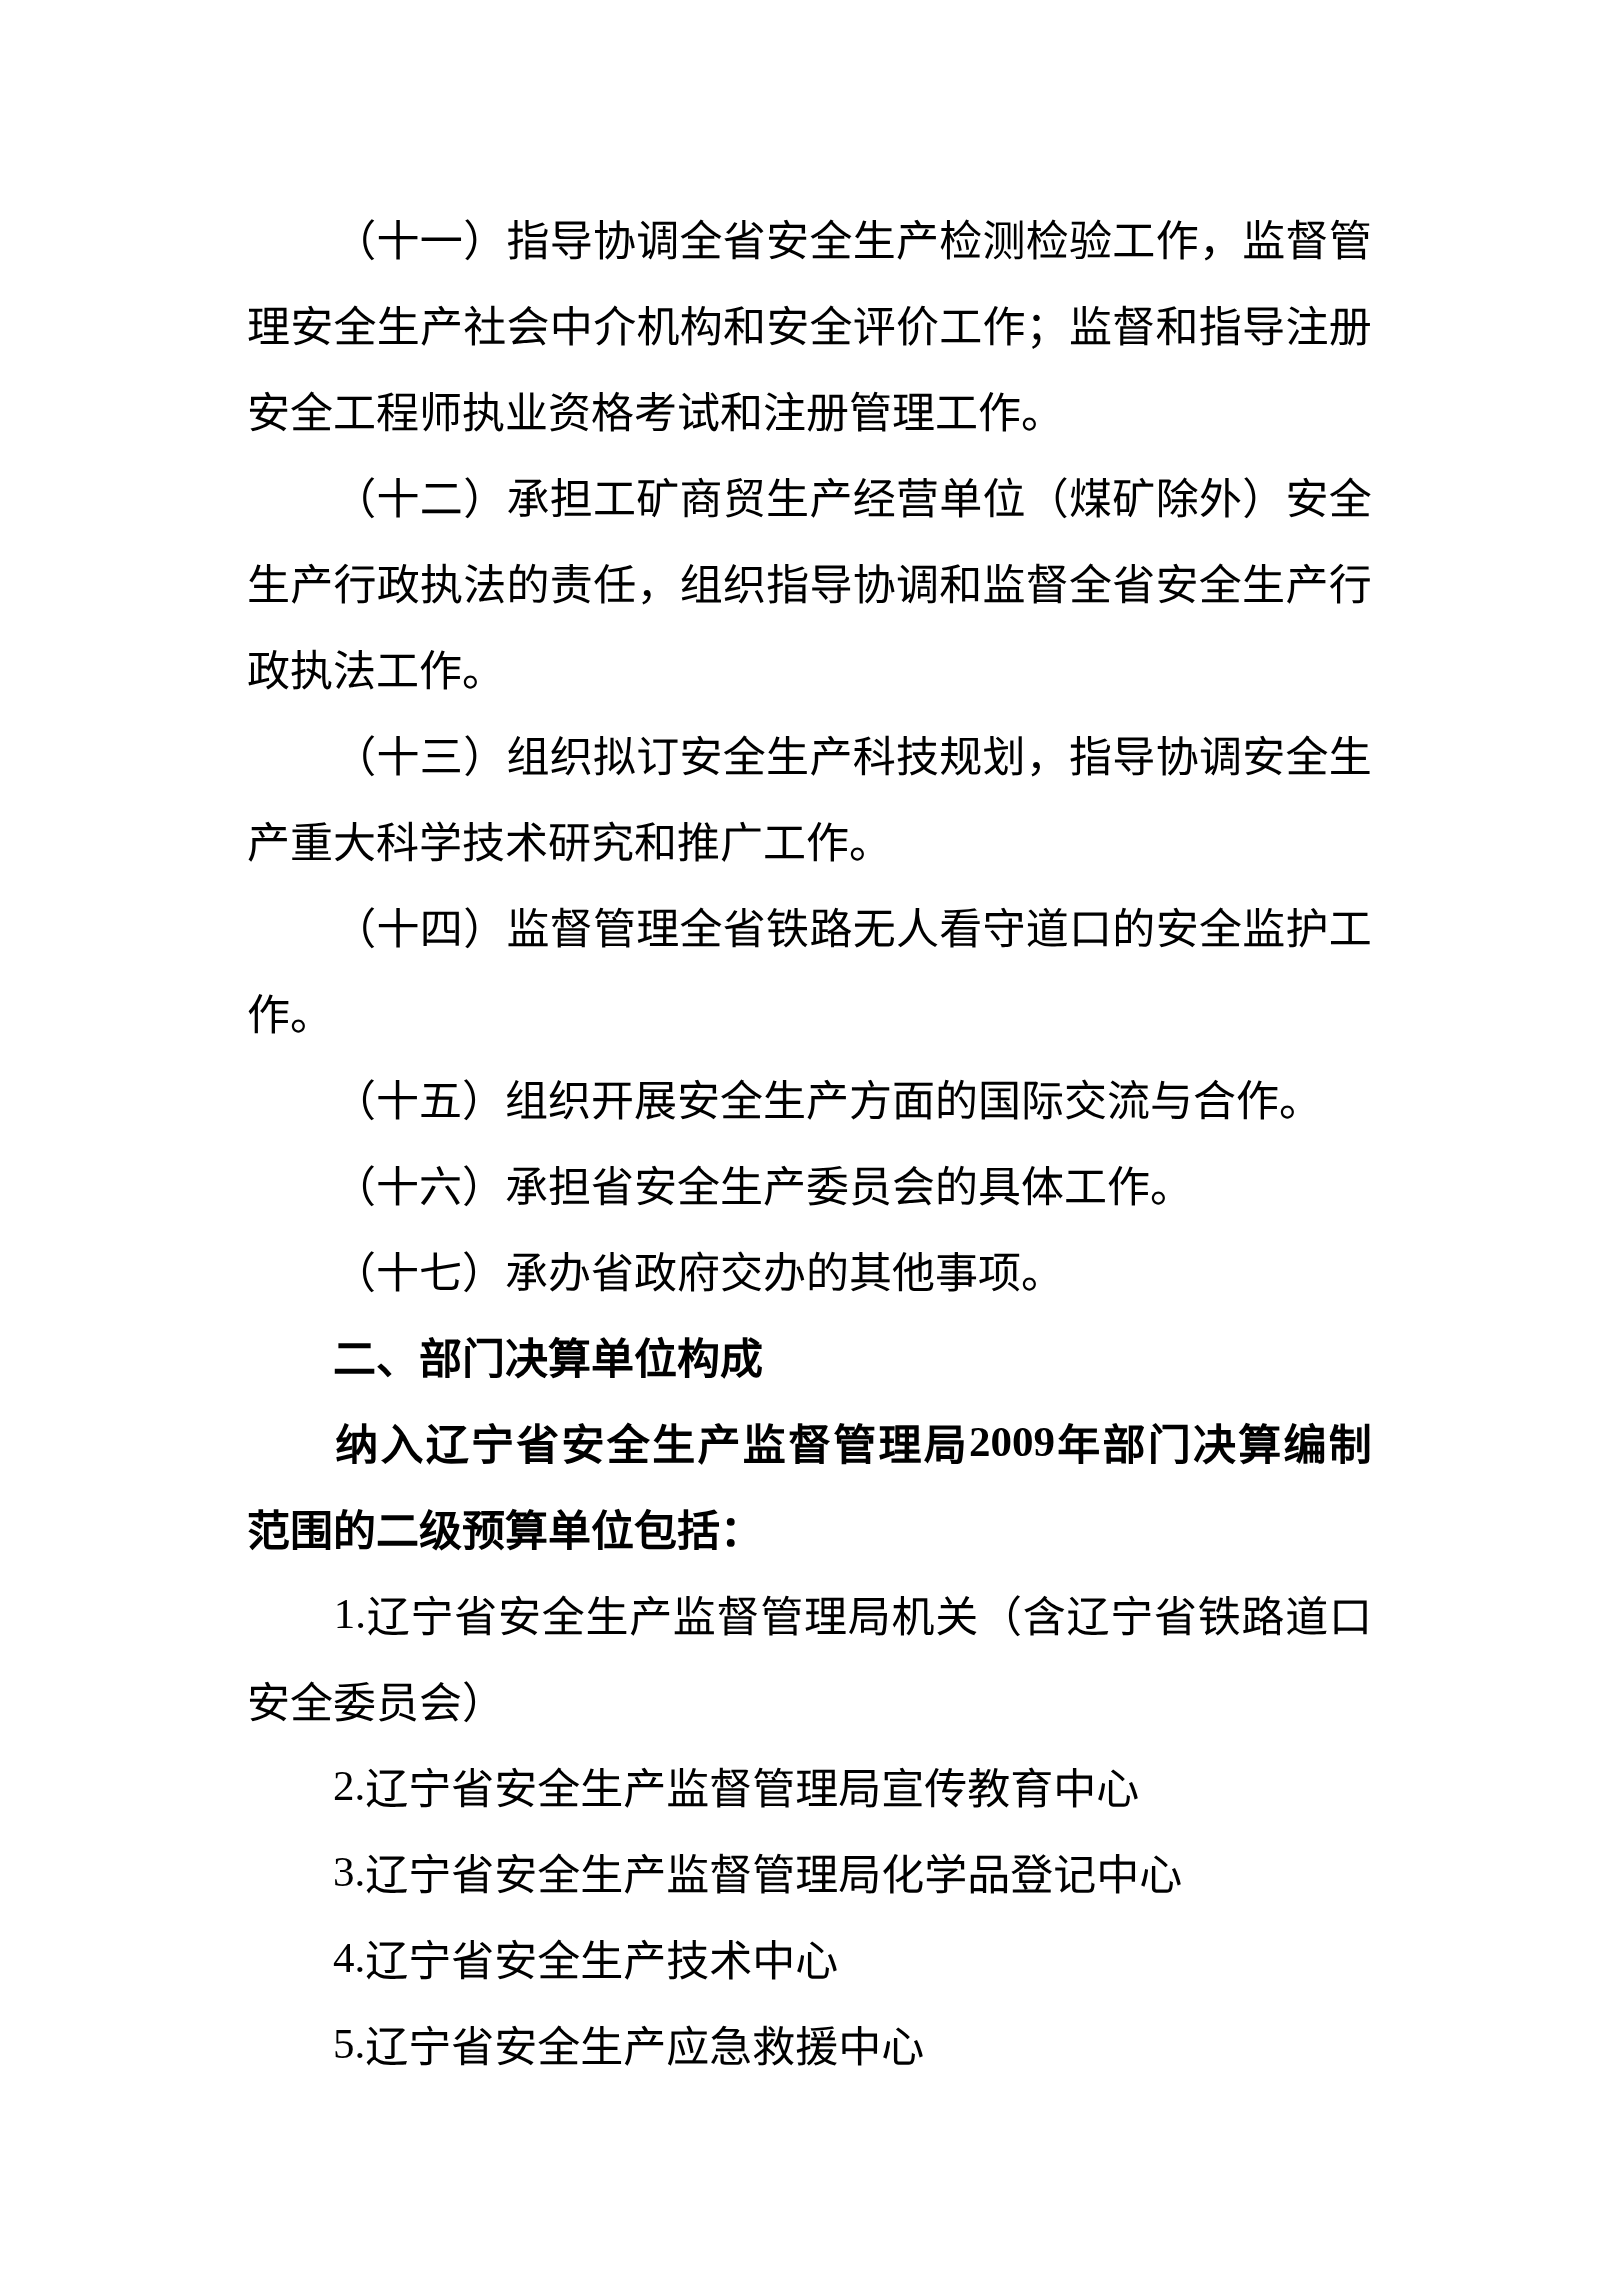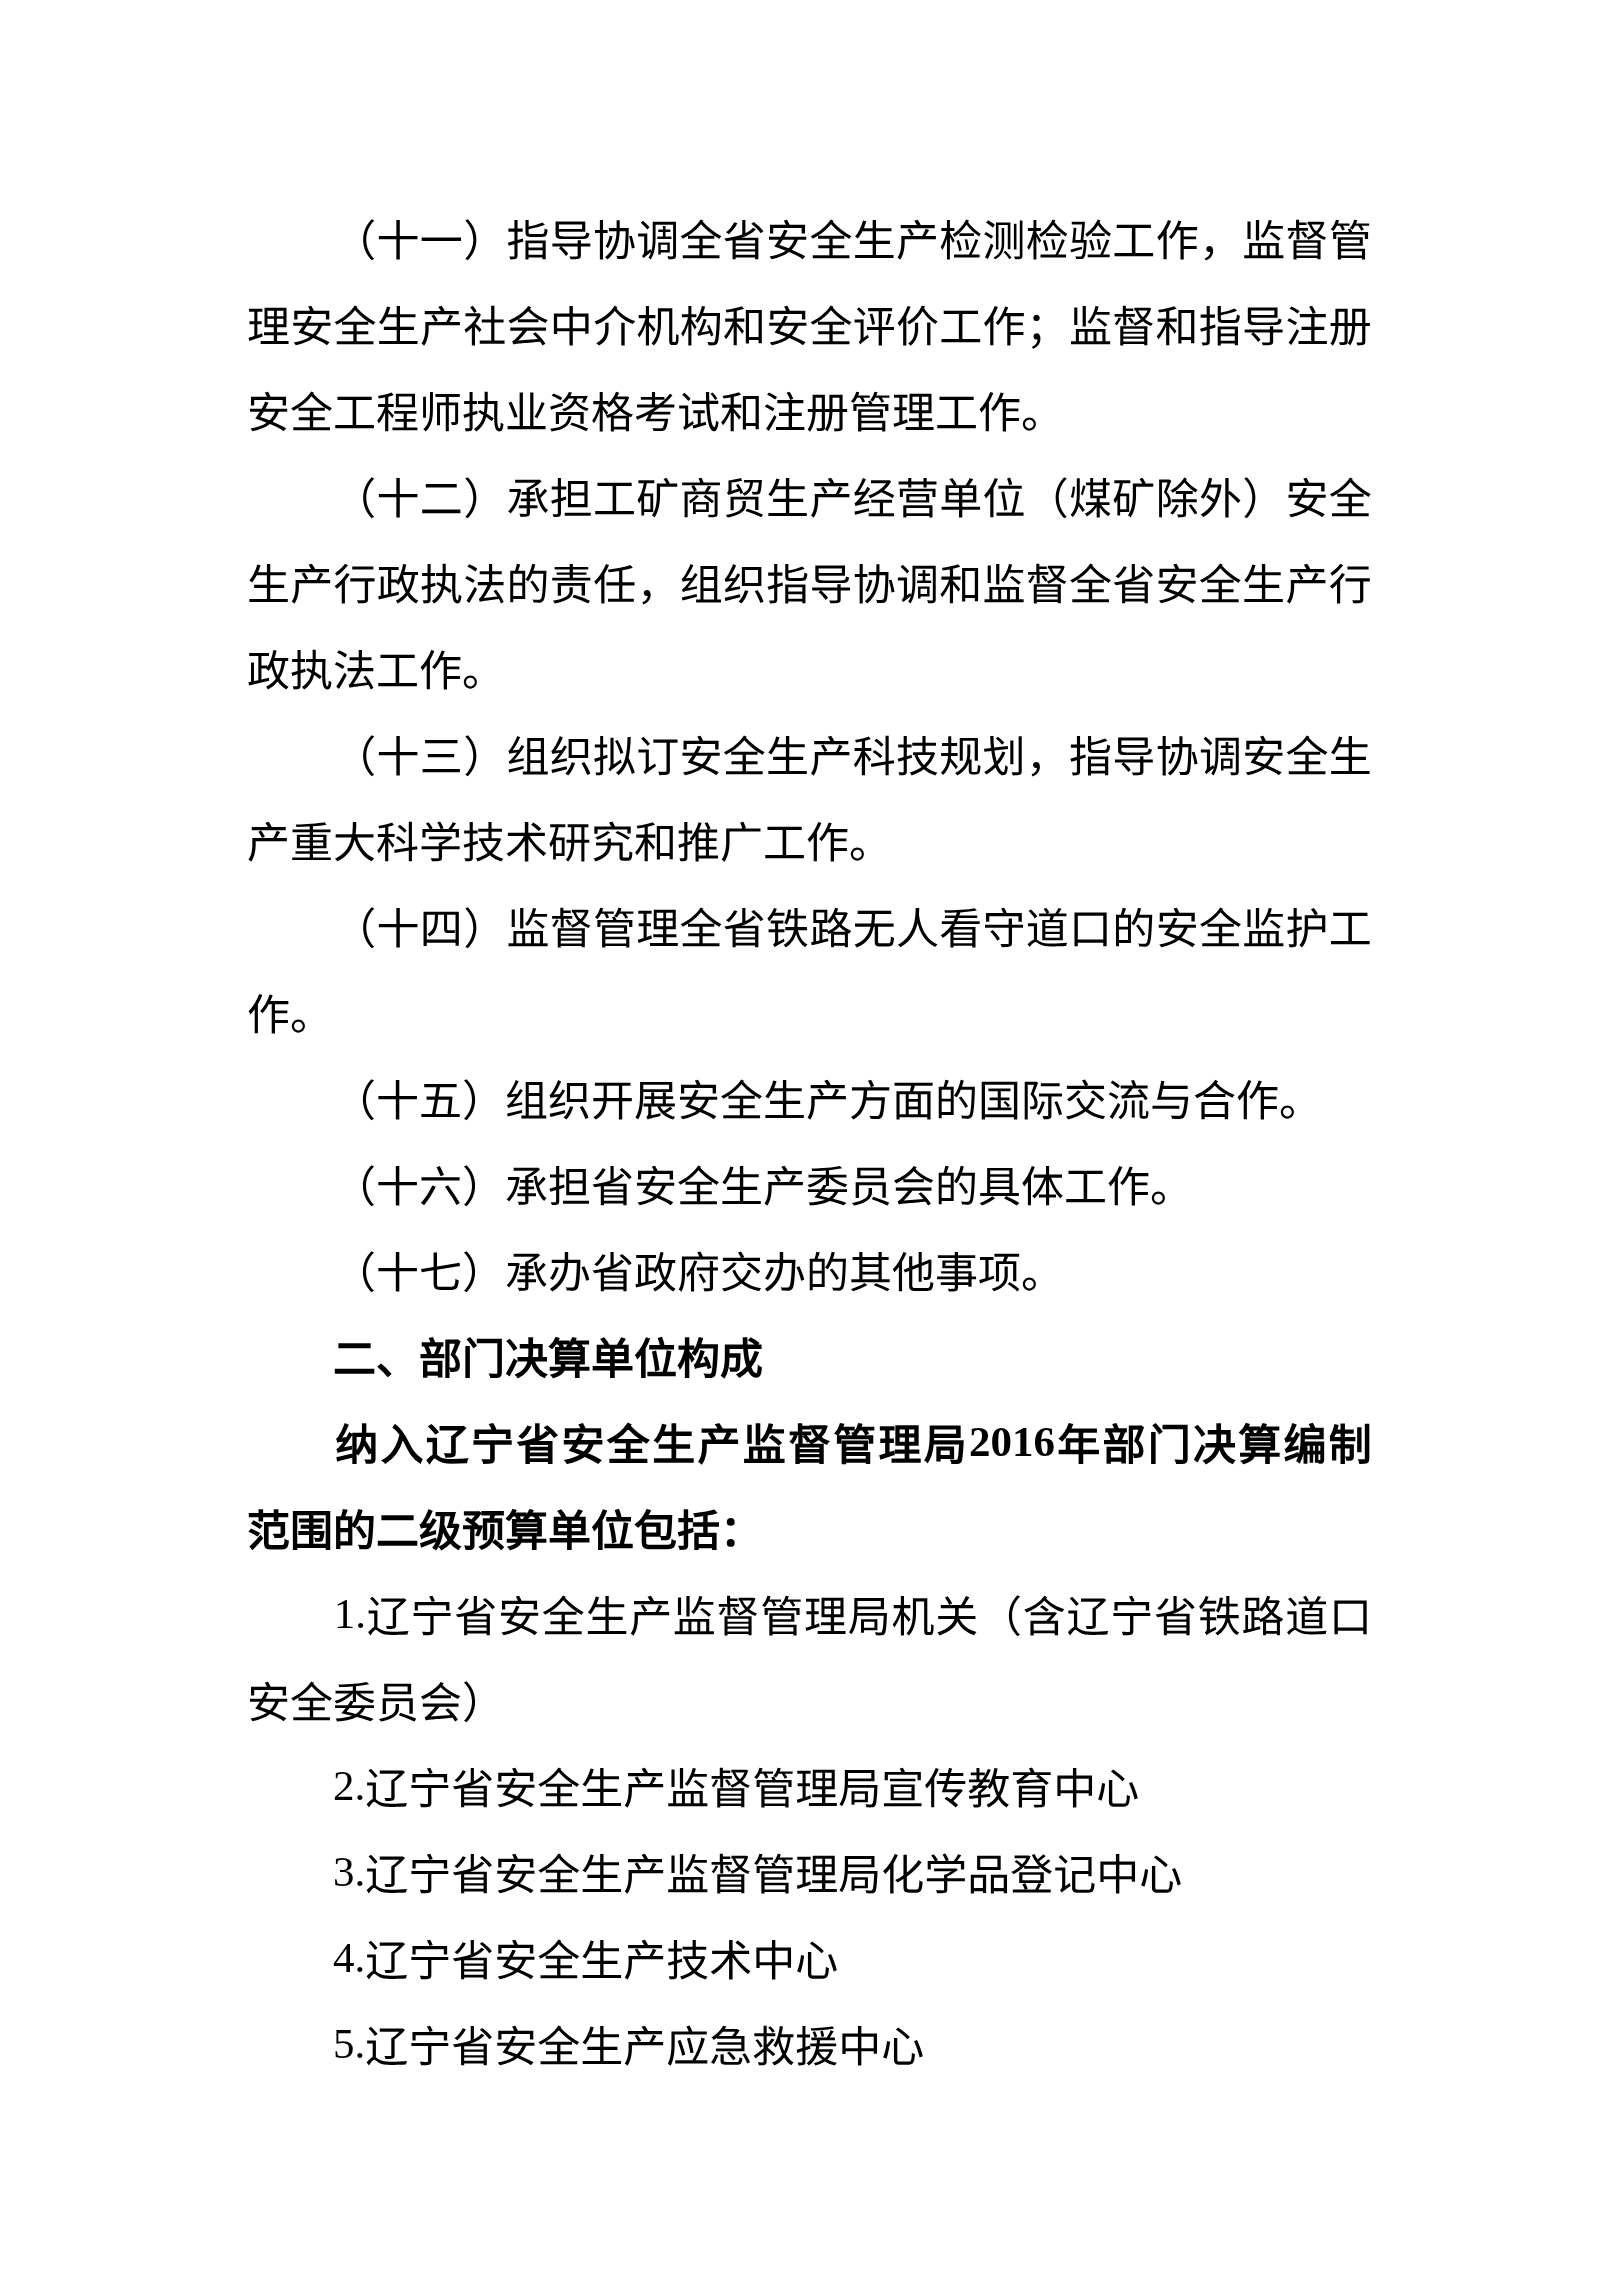--- a/index.html
+++ b/index.html
@@ -354,21 +354,21 @@
         <span class="tk">省</span>
         <span class="tk">安</span>
         <span class="tk">全</span>
         <span class="tk">生</span>
         <span class="tk">产</span>
         <span class="tk">监</span>
         <span class="tk">督</span>
         <span class="tk">管</span>
         <span class="tk">理</span>
         <span class="tk">局</span>
-        <span class="tk">2016</span>
+        <span class="tk">2009</span>
         <span class="tk">年</span>
         <span class="tk">部</span>
         <span class="tk">门</span>
         <span class="tk">决</span>
         <span class="tk">算</span>
         <span class="tk">编</span>
         <span class="tk">制</span>
       </div>
     <div class="ln bold">
         <span class="tk">范</span>

